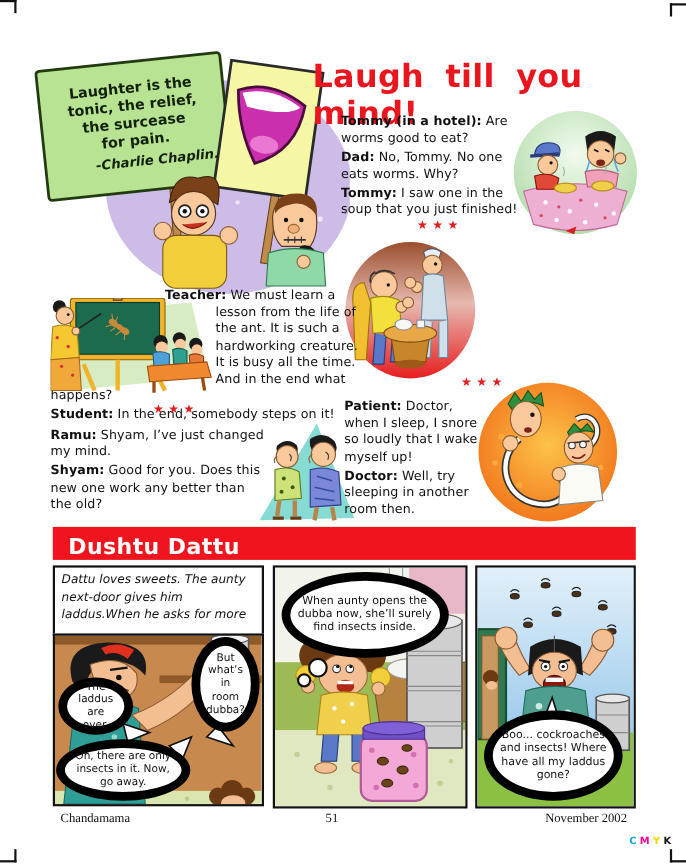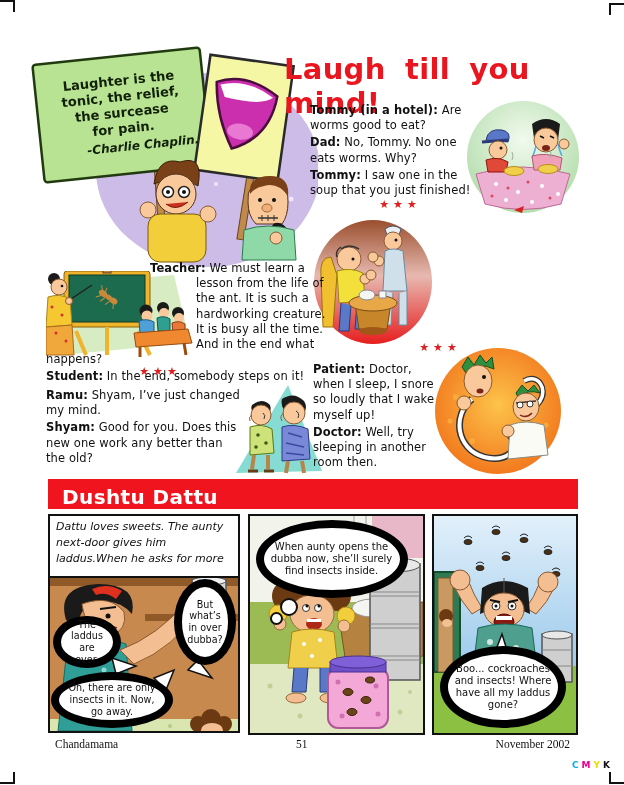--- a/index.html
+++ b/index.html
@@ -399,21 +399,21 @@
               <circle cx="161" cy="141" r="10" fill="#6b3a12"></circle>
               <circle cx="174" cy="146" r="8" fill="#6b3a12"></circle>
             <ellipse cx="162" cy="152" rx="11" ry="7" fill="#f3bf92"></ellipse>
           </g>
           <polygon points="62,80 86,88 66,96" fill="#fff" stroke="#111" stroke-width="1.5"></polygon>
           <polygon points="104,100 124,92 116,112" fill="#fff" stroke="#111" stroke-width="1.5"></polygon>
           <polygon points="148,82 162,100 138,92" fill="#fff" stroke="#111" stroke-width="1.5"></polygon>
         </svg>
         <div class="bubble" style="left:3px;top:38px;width:68px;height:52px">The laddus are over.</div>
         <div class="bubble" style="left:1px;top:94px;width:122px;height:56px">Oh, there are only insects in it. Now, go away.</div>
-        <div class="bubble" style="left:124px;top:1px;width:62px;height:86px">But what’s in over dubba?</div>
+        <div class="bubble" style="left:124px;top:1px;width:62px;height:86px">But what’s in room dubba?</div>
       </div>
     </div>
 
     <div class="panel sceneBox" style="width:177px;height:221px">
       <svg width="173" height="217" viewBox="0 0 173 217">
         <rect width="173" height="217" fill="#f2f4ec"></rect>
         <rect x="122" width="51" height="42" fill="#e8b8c8"></rect>
         <g stroke="#9aa0a8" fill="#c8ccd2">
           <line x1="104" y1="0" x2="104" y2="22"></line>
             <ellipse cx="104" cy="28" rx="5" ry="8"></ellipse>

